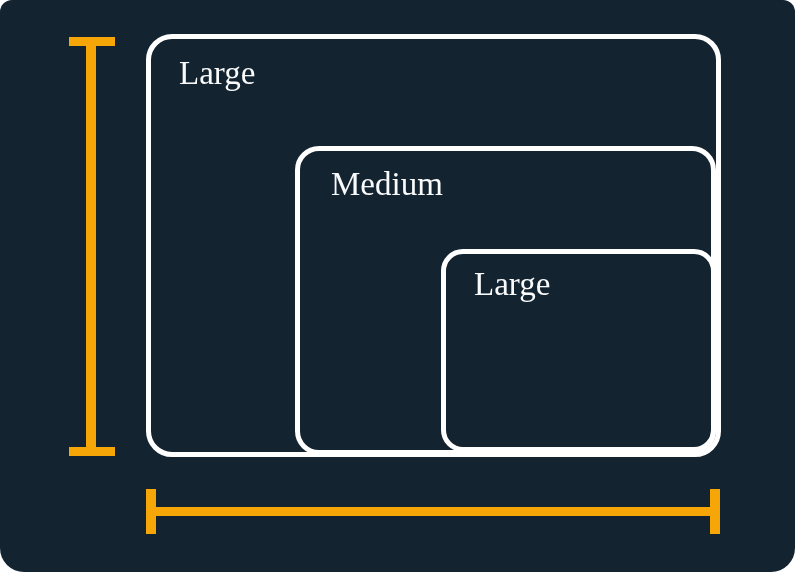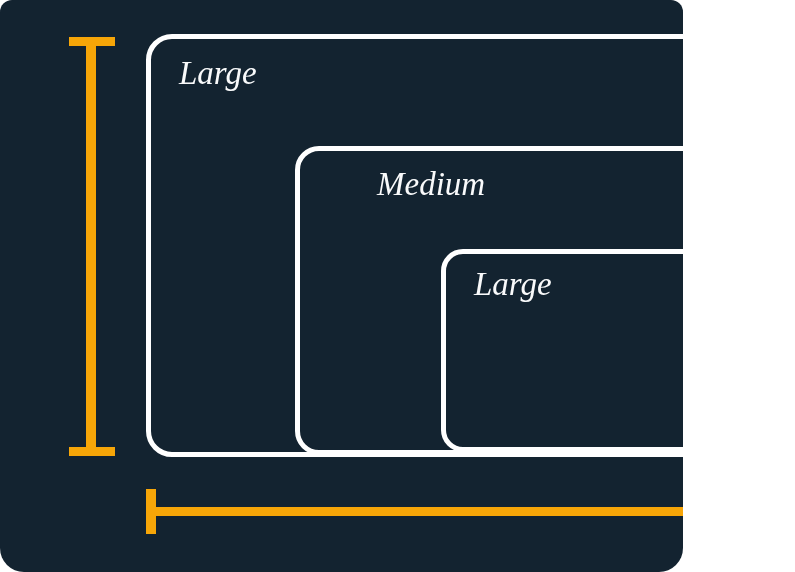--- a/index.html
+++ b/index.html
@@ -3,45 +3,44 @@
 <meta charset="utf-8">
 <style>
   html, body {
     margin: 0;
     padding: 0;
     background: #ffffff;
     font-family: "Liberation Serif", serif;
   }
   .panel {
     position: relative;
-    width: 683px;
+    width: 795px;
     height: 572px;
     background: var(--background, #132330);
     border-radius: 12px 12px 24px 24px;
     overflow: hidden;
-    font-style: italic;
   }
   .box {
     position: absolute;
     border: 5px solid var(--box-border, #ffffff);
     background: transparent;
     box-sizing: border-box;
   }
   .box-large  { left: 146px; top: 34px;  width: 575px; height: 423px; border-radius: 26px; }
   .box-medium { left: 295px; top: 146px; width: 421px; height: 309px; border-radius: 24px; }
   .box-small  { left: 441px; top: 249px; width: 275px; height: 203px; border-radius: 22px; }
   .box-label {
     position: absolute;
     color: var(--label-text, #f9fafb);
     font-size: 33px;
     line-height: 1;
     white-space: nowrap;
   }
   .label-large  { left: 179px; top: 57px; }
-  .label-medium { left: 331px; top: 168px; margin-left: 46px; }
+  .label-medium { left: 331px; top: 168px; }
   .label-small  { left: 474px; top: 268px; }
   .dim {
     position: absolute;
     background: var(--dimension-line, #f7a608);
   }
   
   .v-stem       { left: 86px;  top: 37px;  width: 10px; height: 419px; }
   .v-cap-top    { left: 69px;  top: 37px;  width: 46px; height: 9px; }
   .v-cap-bottom { left: 69px;  top: 447px; width: 46px; height: 9px; }
   

